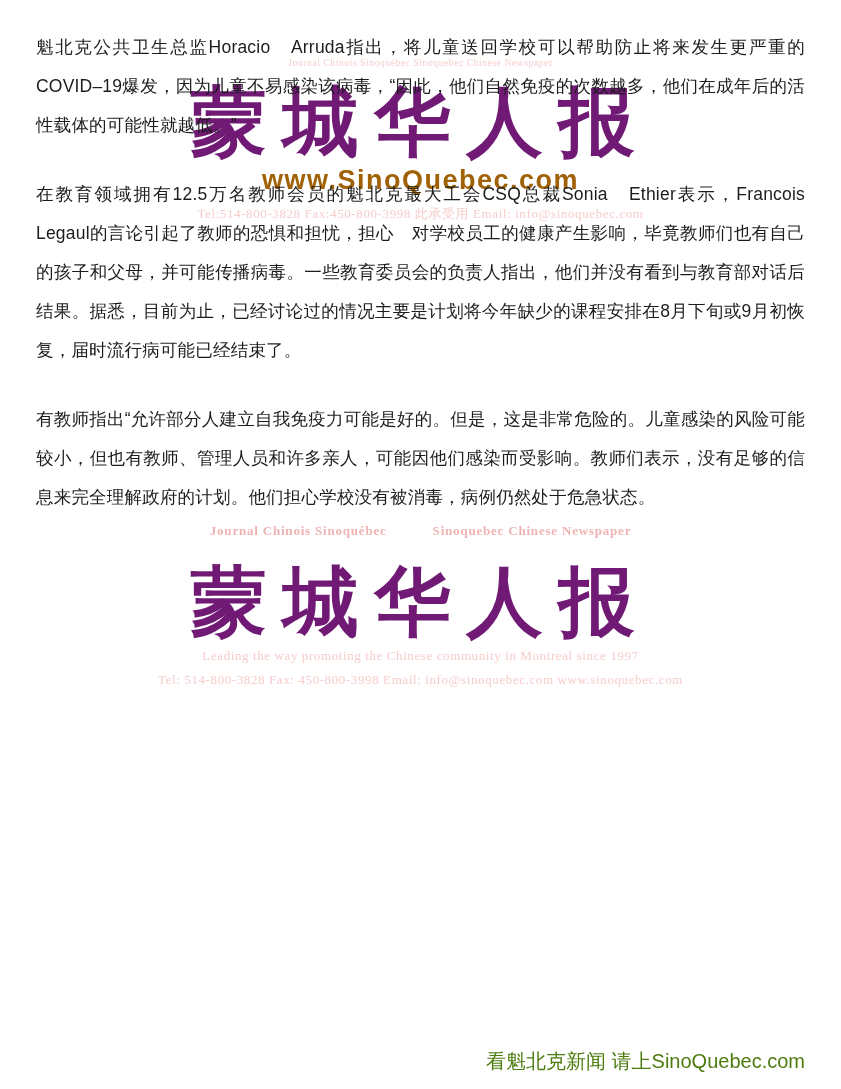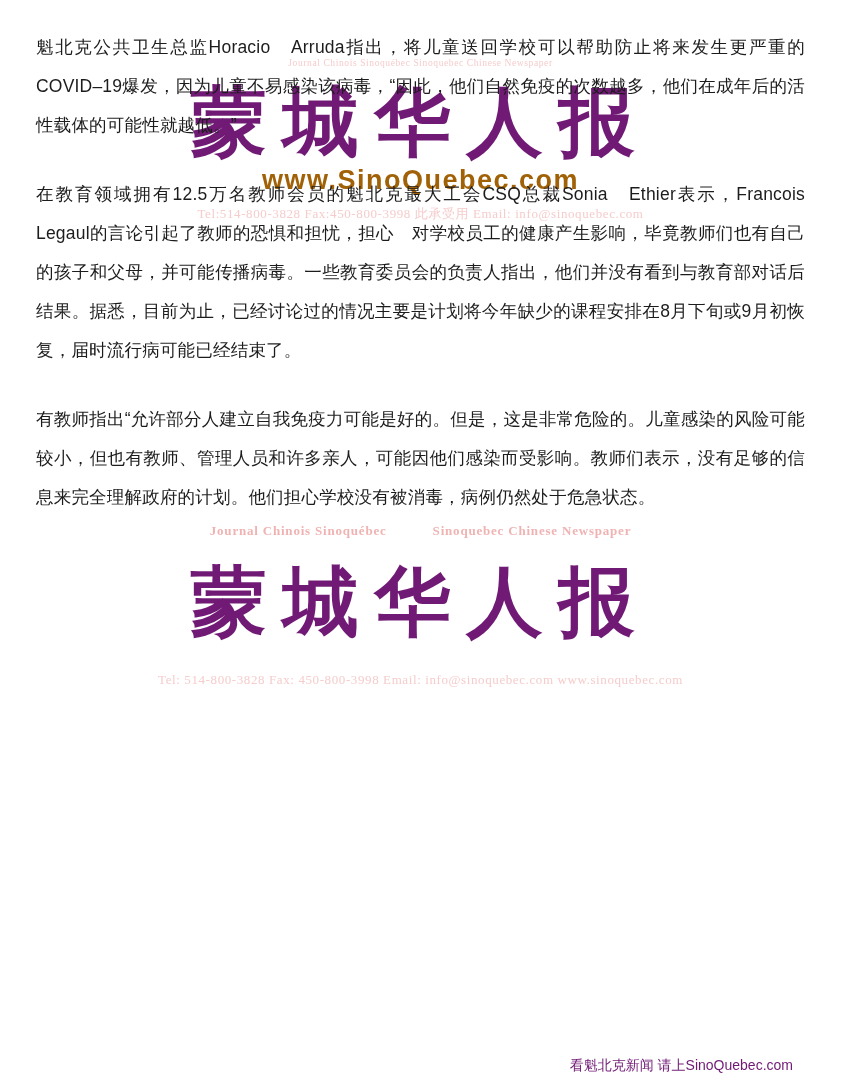--- a/index.html
+++ b/index.html
@@ -113,43 +113,44 @@
   p.para:last-of-type {
     margin-bottom: 0;
   }
 
   .footer {
     position: absolute;
     left: 0;
     bottom: 14px;
     width: 841px;
     text-align: right;
-    padding-right: 48px;
+    padding-right: 36px;
     box-sizing: border-box;
-    font-size: 14px;
-    color: #701a75;
+    font-size: 20px;
+    color: #4d7c0f;
     font-family: "Liberation Sans", sans-serif;
     z-index: 3;
   }
 </style>
 </head>
 <body>
 
 <div class="page">
 
   <div class="watermark-layer">
     <div class="wm-block wm-small-line wm-g1-thin">Journal Chinois Sinoquébec  Sinoquebec Chinese Newspaper</div>
     <div class="wm-block wm-big wm-g1-big">蒙城华人报</div>
     <div class="wm-block wm-url wm-g1-url">www.SinoQuebec.com</div>
     <div class="wm-block wm-small-line wm-g1-line2">Tel:514-800-3828  Fax:450-800-3998 此承受用 Email: info@sinoquebec.com</div>
 
     <div class="wm-block wm-sub-en wm-g2-subtitle">
       <span>Journal Chinois Sinoquébec</span><span class="gap"></span><span>Sinoquebec Chinese Newspaper</span>
     </div>
     <div class="wm-block wm-big wm-g2-big">蒙城华人报</div>
+    <div class="wm-block wm-small-line wm-g2-thin1">Leading the way promoting the Chinese community in Montreal since 1997</div>
     <div class="wm-block wm-small-line wm-g2-thin2">Tel: 514-800-3828  Fax: 450-800-3998  Email: info@sinoquebec.com  www.sinoquebec.com</div>
   </div>
 
   <div class="content">
     <p class="para">魁北克公共卫生总监Horacio　Arruda指出，将儿童送回学校可以帮助防止将来发生更严重的COVID–19爆发，因为儿童不易感染该病毒，“因此，他们自然免疫的次数越多，他们在成年后的活性载体的可能性就越低。”</p>
     <p class="para">在教育领域拥有12.5万名教师会员的魁北克最大工会CSQ总裁Sonia　Ethier表示，Francois　Legaul的言论引起了教师的恐惧和担忧，担心　对学校员工的健康产生影响，毕竟教师们也有自己的孩子和父母，并可能传播病毒。一些教育委员会的负责人指出，他们并没有看到与教育部对话后结果。据悉，目前为止，已经讨论过的情况主要是计划将今年缺少的课程安排在8月下旬或9月初恢复，届时流行病可能已经结束了。</p>
     <p class="para">有教师指出“允许部分人建立自我免疫力可能是好的。但是，这是非常危险的。儿童感染的风险可能较小，但也有教师、管理人员和许多亲人，可能因他们感染而受影响。教师们表示，没有足够的信息来完全理解政府的计划。他们担心学校没有被消毒，病例仍然处于危急状态。</p>
   </div>
 
   <div class="footer">看魁北克新闻 请上SinoQuebec.com</div>

